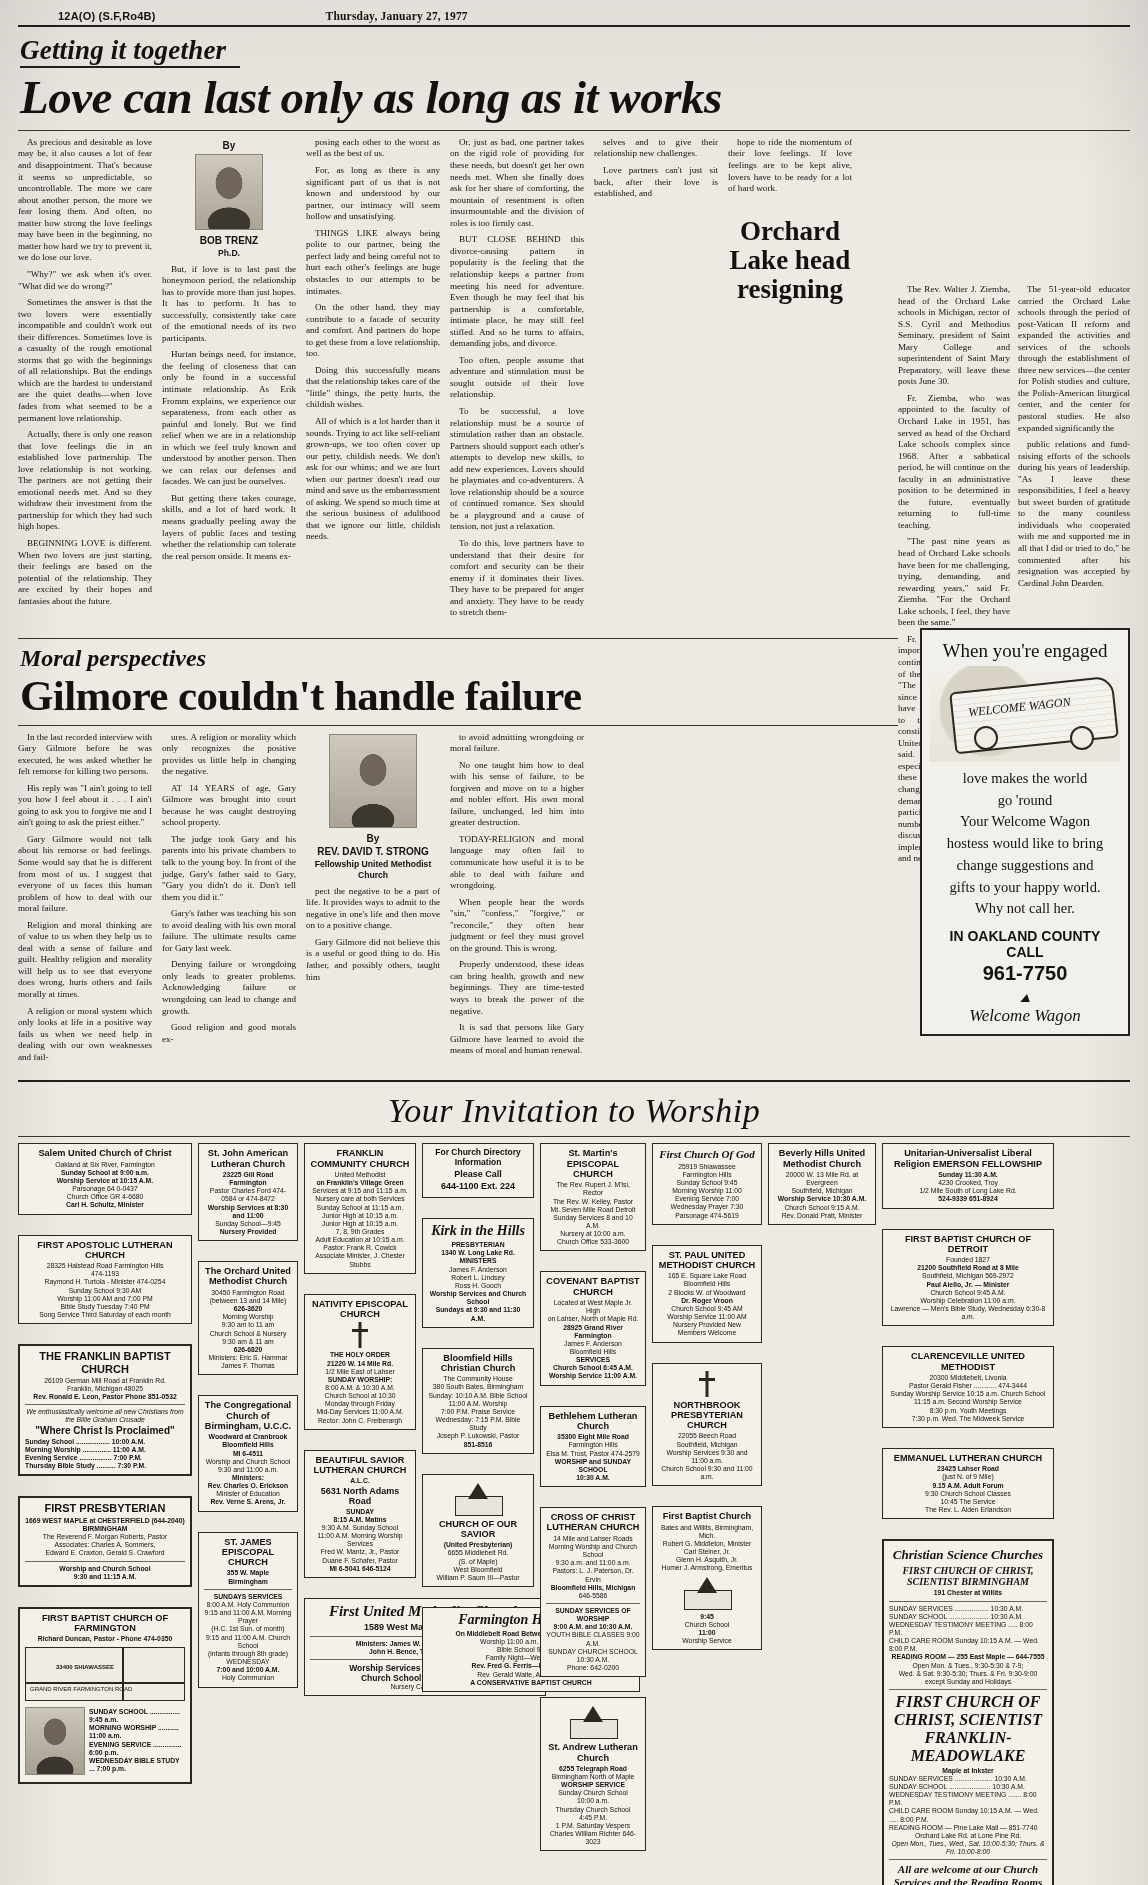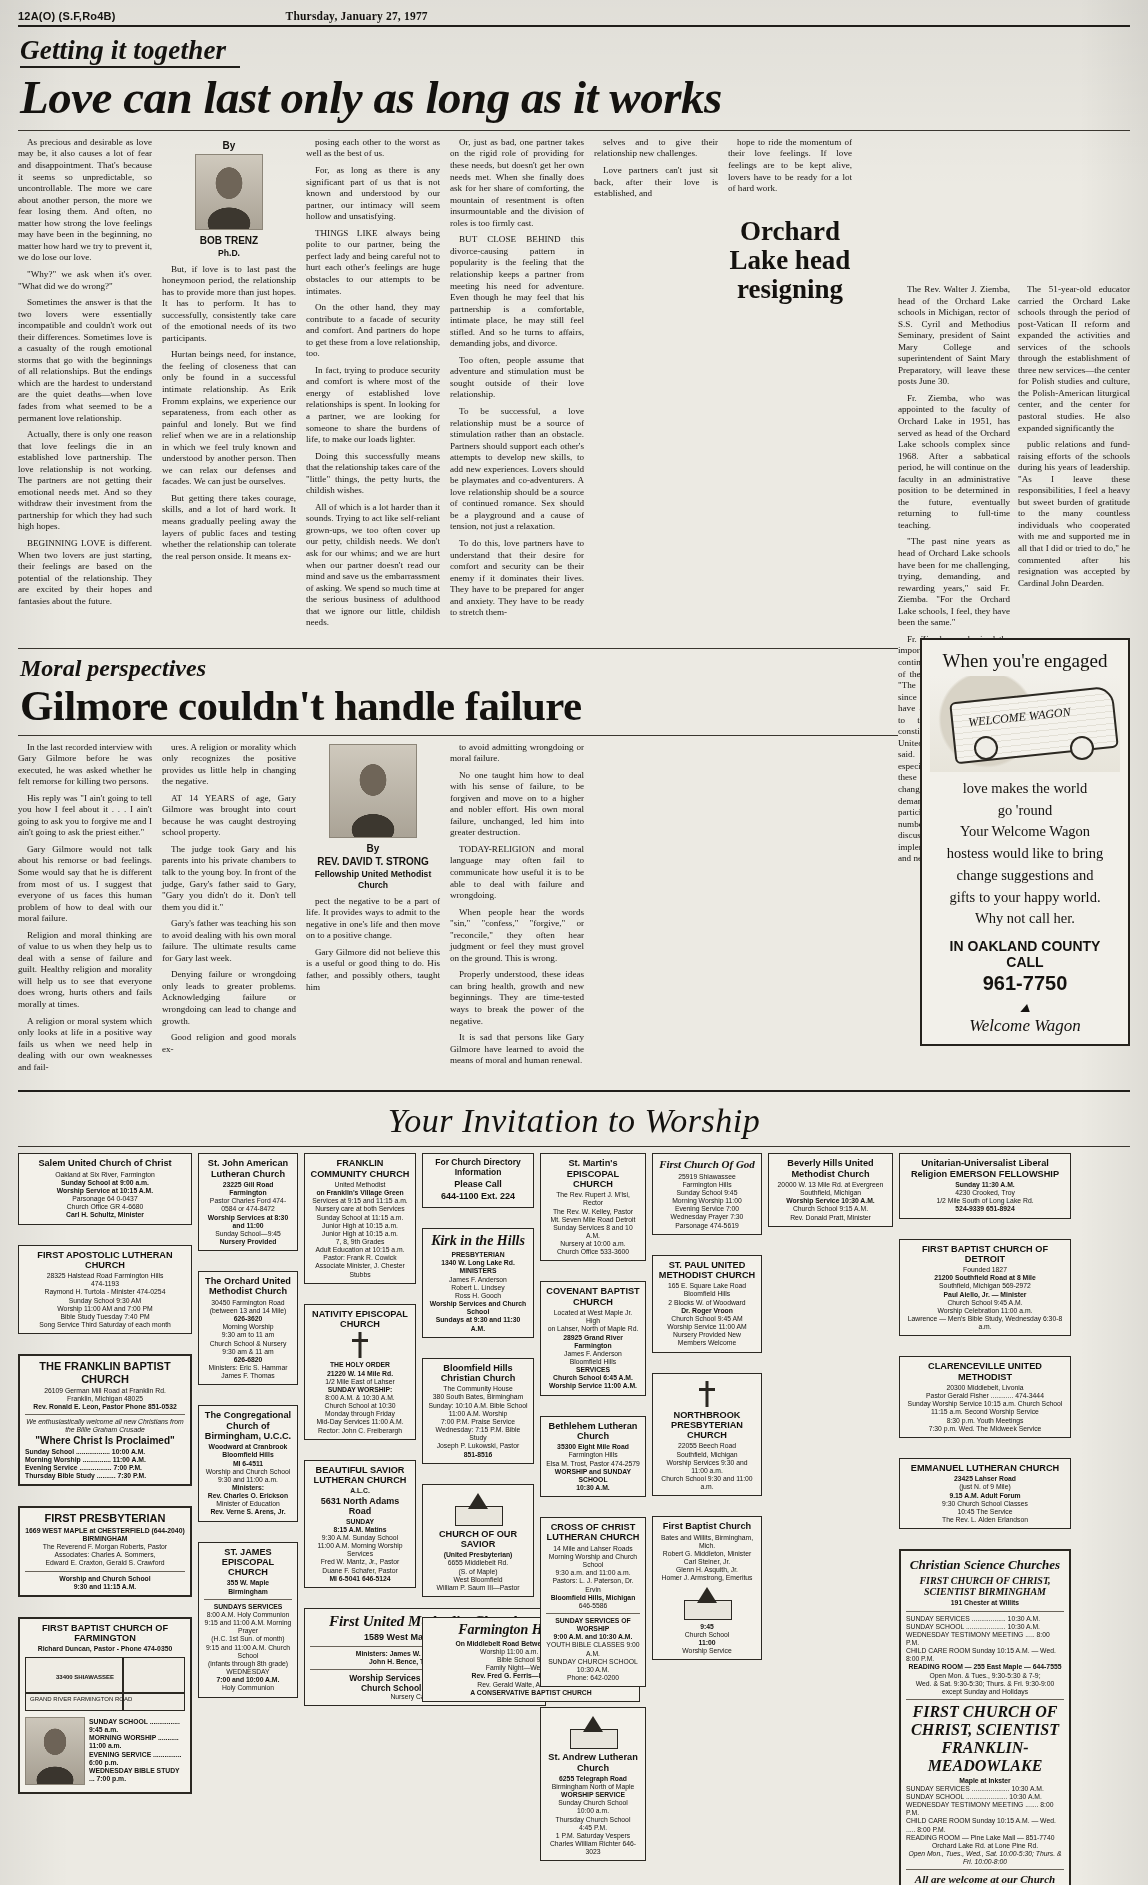--- a/index.html
+++ b/index.html
@@ -13,21 +13,21 @@
   .paper{
     position:absolute;left:0;top:0;width:1148px;height:1885px;
     background:
       linear-gradient(180deg, rgba(0,0,0,0.05), rgba(0,0,0,0) 10%),
       linear-gradient(90deg, rgba(0,0,0,0.05), rgba(0,0,0,0) 6%, rgba(0,0,0,0) 94%, rgba(0,0,0,0.06)),
       #eceae3;
   }
   .sheet{position:absolute;left:18px;top:10px;width:1112px;}
 
   
-  .masthead{display:flex;justify-content:flex-start;align-items:center;font-size:11px;letter-spacing:.2px;}
+  .masthead{display:flex;justify-content:flex-start;align-items:center;font-size:11px;letter-spacing:.2px;margin-left:40px;}
   .masthead .folio{font-weight:bold;font-family:"Liberation Sans",sans-serif;font-size:11px;}
   .masthead .dateline{margin-left:170px;font-weight:bold;font-size:11.5px;}
   .rule{border-top:1px solid #2a2722;margin:3px 0 0 0;height:0;}
   .rule.thick{border-top:2px solid #201e1a;}
   .rule.thin{border-top:1px solid #3a362f;}
 
   
   .kicker{
     font-family:"Liberation Serif",serif;font-style:italic;font-weight:bold;
     font-size:27px;letter-spacing:.2px;margin:8px 0 2px 2px;display:inline-block;
@@ -108,21 +108,21 @@
   
   .worship-banner{
     text-align:center;font-family:"Liberation Serif",serif;font-style:italic;
     font-size:34px;margin:10px 0 6px 0;letter-spacing:.5px;
   }
 
   
   .grid{display:flex;gap:6px;margin-top:6px;align-items:flex-start;}
   .gcol{display:flex;flex-direction:column;gap:20px;}
   .c1{width:174px}.c2{width:100px}.c3{width:112px}.c4{width:112px}
-  .c5{width:106px}.c6{width:110px}.c7{width:125px}.c10{width:172px}
+  .c5{width:106px}.c6{width:110px}.c7{width:108px}.c10{width:172px}
   .box{
     border:1px solid #2b2822;padding:4px 5px;box-sizing:border-box;
     background:#f3f1ea;font-size:7.2px;line-height:1.22;text-align:center;
     font-family:"Liberation Sans",sans-serif;
   }
   .box.dbl{border:2px solid #2b2822;}
   .box .nm{font-weight:bold;font-size:9.2px;line-height:1.12;display:block;margin-bottom:2px;}
   .box .nm.big{font-size:11px;}
   .box .nm.script{font-family:"Liberation Serif",serif;font-style:italic;font-size:11px;}
   .box .sm{display:block;font-size:6.8px;line-height:1.2;}
@@ -191,21 +191,20 @@
           </div>
           <p>But, if love is to last past the honeymoon period, the relationship has to provide more than just hopes. It has to perform. It has to successfully, consistently take care of the emotional needs of its two participants.</p>
           <p>Hurtan beings need, for instance, the feeling of closeness that can only be found in a successful intimate relationship. As Erik Fromm explains, we experience our separateness, from each other as painful and lonely. But we find relief when we are in a relationship in which we feel truly known and understood by another person. Then we can relax our defenses and facades. We can just be ourselves.</p>
           <p>But getting there takes courage, skills, and a lot of hard work. It means gradually peeling away the layers of public faces and testing whether the relationship can tolerate the real person onside. It means ex-</p>
         </div>
         <div class="col">
           <p>posing each other to the worst as well as the best of us.</p>
           <p>For, as long as there is any significant part of us that is not known and understood by our partner, our intimacy will seem hollow and unsatisfying.</p>
           <p>THINGS LIKE always being polite to our partner, being the perfect lady and being careful not to hurt each other's feelings are huge obstacles to our attempts to be intimates.</p>
           <p>On the other hand, they may contribute to a facade of security and comfort. And partners do hope to get these from a love relationship, too.</p>
-          <p>In fact, trying to produce security and comfort is where most of the energy of established love relationships is spent. In looking for a partner, we are looking for someone to share the burdens of life, to make our loads lighter.</p>
           <p>Doing this successfully means that the relationship takes care of the "little" things, the petty hurts, the childish wishes.</p>
           <p>All of which is a lot harder than it sounds. Trying to act like self-reliant grown-ups, we too often cover up our petty, childish needs. We don't ask for our whims; and we are hurt when our partner doesn't read our mind and save us the embarrassment of asking. We spend so much time at the serious business of adulthood that we ignore our little, childish needs.</p>
         </div>
         <div class="col">
           <p>Or, just as bad, one partner takes on the rigid role of providing for these needs, but doesn't get her own needs met. When she finally does ask for her share of comforting, the mountain of resentment is often insurmountable and the division of roles is too firmly cast.</p>
           <p>BUT CLOSE BEHIND this divorce-causing pattern in popularity is the feeling that the relationship keeps a partner from meeting his need for adventure. Even though he may feel that his partnership is a comfortable, intimate place, he may still feel stifled. And so he turns to affairs, demanding jobs, and divorce.</p>
           <p>Too often, people assume that adventure and stimulation must be sought outside of their love relationship.</p>
           <p>To be successful, a love relationship must be a source of stimulation rather than an obstacle. Partners should support each other's attempts to develop new skills, to add new experiences. Lovers should be playmates and co-adventurers. A love relationship should be a source of continued romance. Sex should be a playground and a cause of tension, not just a relaxation.</p>
           <p>To do this, love partners have to understand that their desire for comfort and security can be their enemy if it dominates their lives. They have to be prepared for anger and anxiety. They have to be ready to stretch them-</p>
         </div>

